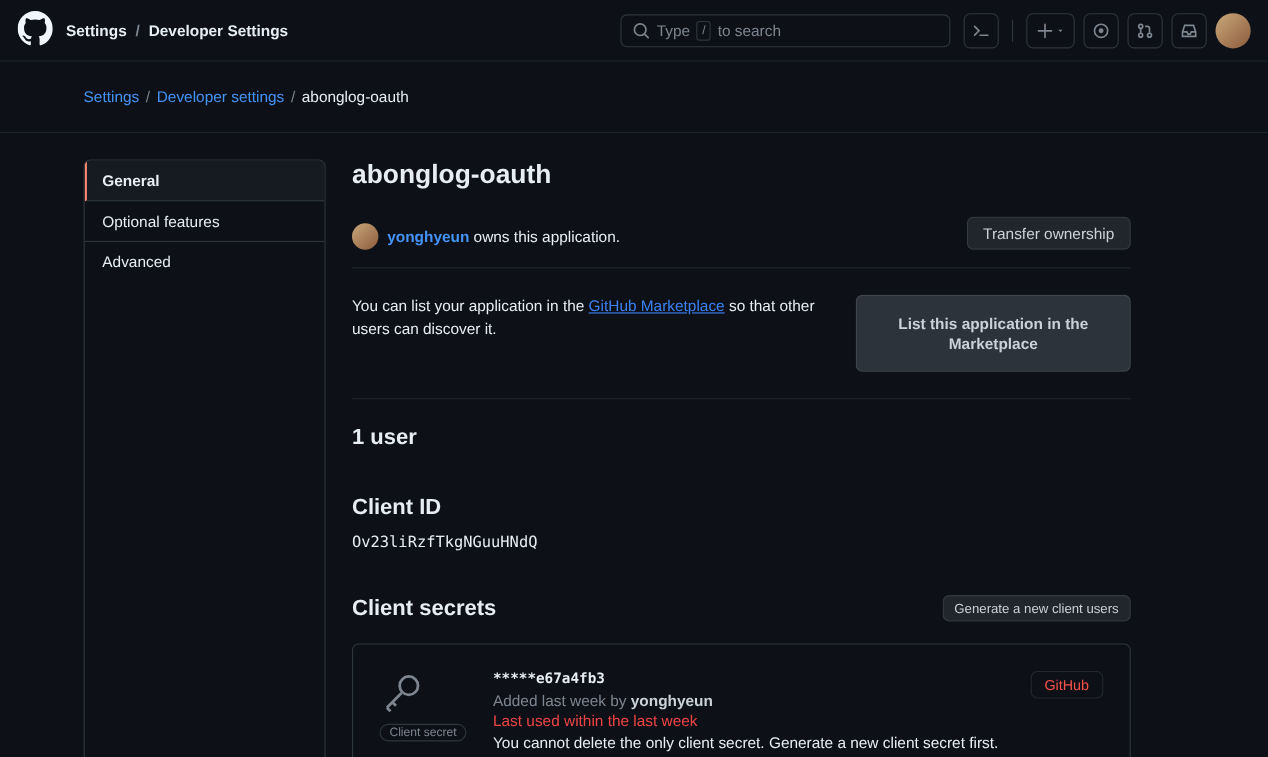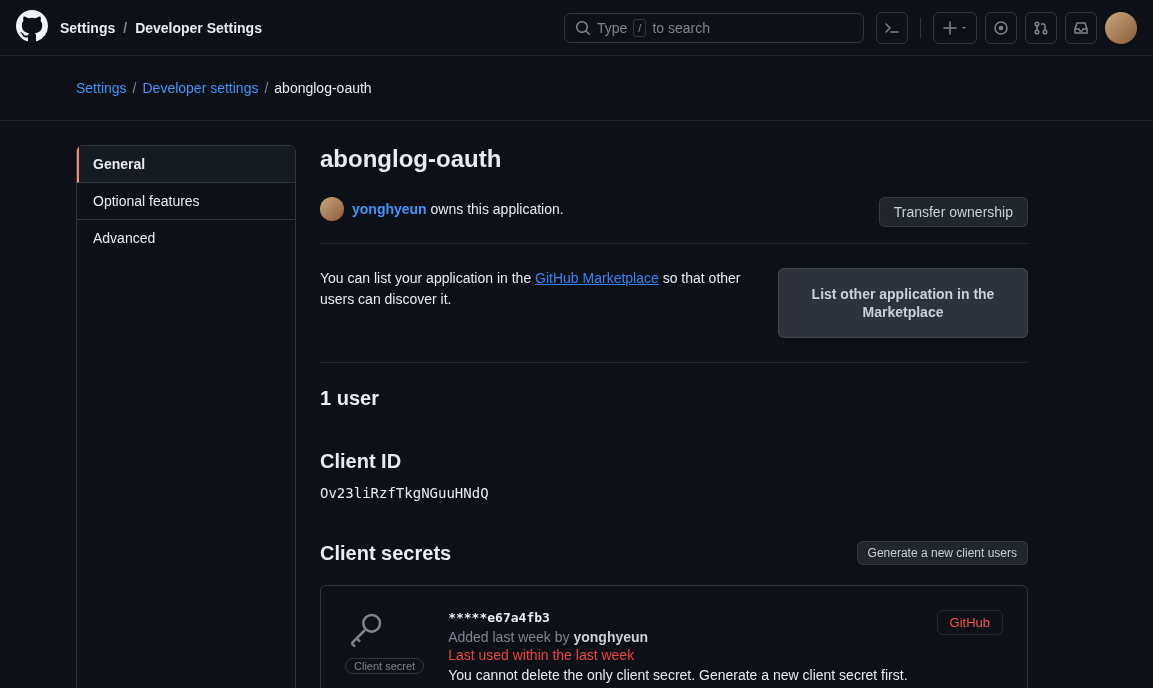--- a/index.html
+++ b/index.html
@@ -91,21 +91,21 @@
       font-weight: 600;
     }
     .main {
       flex: 1;
       max-width: 740px;
       padding-right: 32px;
     }
     .app-title { font-size: 24px; font-weight: 600; margin-bottom: 24px; }
     .owner-row {
       display: flex;
-      align-items: flex-start;
+      align-items: flex-end;
       justify-content: space-between;
       padding-bottom: 16px;
       border-bottom: 1px solid #21262d;
       margin-bottom: 24px;
     }
     .owner-left { display: flex; align-items: center; gap: 8px; }
     .owner-avatar {
       width: 24px; height: 24px; border-radius: 50%;
       background: linear-gradient(135deg,#c9a87a,#8b5a3c);
     }
@@ -269,21 +269,21 @@
     <div class="owner-row">
       <div class="owner-left">
         <div class="owner-avatar"></div>
         <div><a href="#">yonghyeun</a><span> owns this application.</span></div>
       </div>
       <button class="btn">Transfer ownership</button>
     </div>
 
     <div class="marketplace-row">
       <p><span>You can list your application in the </span><a href="#">GitHub Marketplace</a><span> so that other users can discover it.</span></p>
-      <button class="btn large">List other application in the Marketplace</button>
+      <button class="btn large">List this application in the Marketplace</button>
     </div>
 
     <div class="users-row">
       <h2>1 user</h2>
     </div>
 
     <h2 class="section-h">Client ID</h2>
     <div class="client-id-val">Ov23liRzfTkgNGuuHNdQ</div>
 
     <div class="secrets-header">

